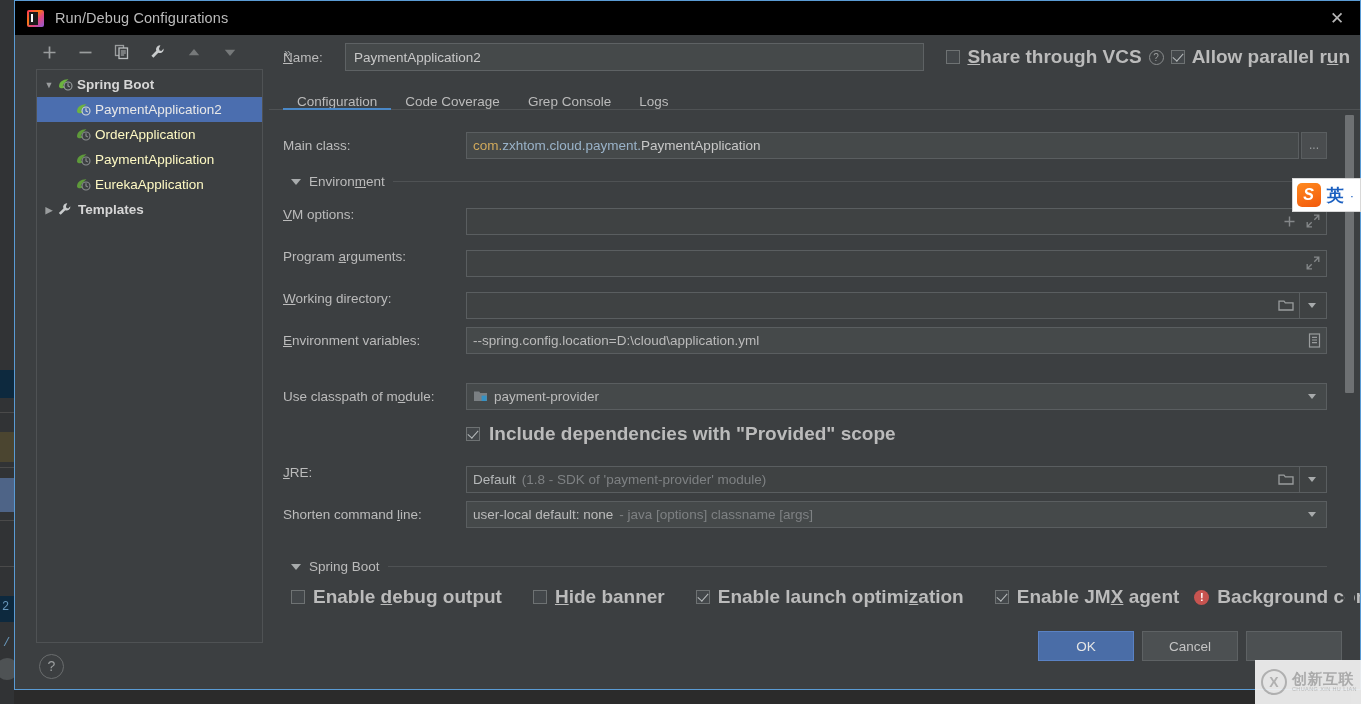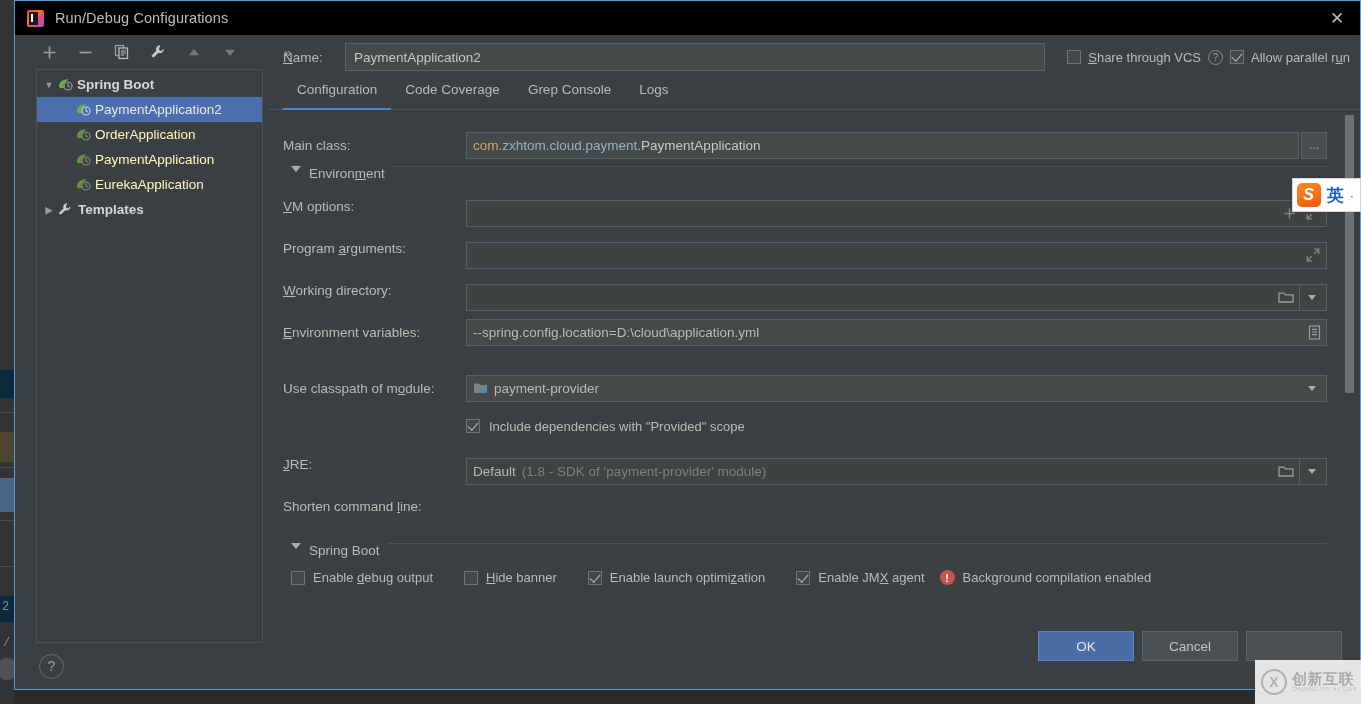--- a/index.html
+++ b/index.html
@@ -144,36 +144,36 @@
     width: 14px; height: 14px; flex: none;
     border: 1px solid #6e7273; background: #43474a;
     position: relative; cursor: pointer;
   }
   .cb.checked::after {
     content: ""; position: absolute; left: 3px; top: 0px;
     width: 5px; height: 9px;
     border: solid #b8bcbd; border-width: 0 1.8px 1.8px 0;
     transform: rotate(42deg);
   }
-  .cb-label { font-size: 13px; color: #bbbbbb; cursor: pointer; }
+  .cb-label { font-size: 19px; color: #bbbbbb; cursor: pointer; font-weight: bold; }
   .u { text-decoration: underline; }
   #help-q {
     width: 15px; height: 15px; border-radius: 50%;
     border: 1px solid #8a8d8e; color: #9a9d9e;
     font-size: 10px; display: flex; align-items: center; justify-content: center;
     cursor: pointer; flex: none;
   }
 
   #tabs {
     flex: none; height: 31px; display: flex; align-items: flex-end;
     padding-left: 14px; gap: 0;
     border-bottom: 1px solid #4f5254;
   }
   .tab {
-    font-size: 13.5px; color: #bbbbbb; padding: 0 14px 12px 14px;
+    font-size: 13.5px; color: #bbbbbb; padding: 0 14px 0 14px;
     cursor: pointer; position: relative;
   }
   .tab.active::after {
     content: ""; position: absolute; left: 0; right: 0; bottom: -1px;
     height: 2px; background: #4a88c7;
   }
 
   #form-scroll { flex: 1; position: relative; overflow: hidden; }
   #form {
     padding: 14px 33px 0 14px;
@@ -200,22 +200,22 @@
   .inline-icon {
     position: absolute; top: 0; height: 100%;
     display: flex; align-items: center; justify-content: center;
     color: #8d9091; cursor: pointer;
   }
   .caret {
     width: 0; height: 0; border-left: 4.5px solid transparent;
     border-right: 4.5px solid transparent; border-top: 5px solid #a8abac;
   }
   .sep-header {
-    display: flex; gap: 8px;
-    margin: 0 0 4px 0; padding-left: 8px;
+    display: flex; align-items: center; gap: 8px;
+    margin: 8px 0 4px 0; padding-left: 8px;
   }
   .sep-header .tri {
     width: 0; height: 0; border-left: 5px solid transparent;
     border-right: 5px solid transparent; border-top: 6px solid #a8abac;
     cursor: pointer;
   }
   .sep-header .txt { font-size: 13.5px; color: #bbbbbb; white-space: nowrap; }
   .sep-header .line { flex: 1; height: 1px; background: #4f5254; }
 
   .cls-a { color: #d0a95c; }
@@ -570,20 +570,27 @@
               </span>
               <span class="inline-icon" style="right:8px; width:12px;">
                 <span class="caret"></span>
               </span>
               <span style="position:absolute;right:26px;top:0;height:100%;width:1px;background:#5a5e60;"></span>
             </div>
           </div>
 
           <div class="row">
             <div class="row-label">Shorten command <span class="u">l</span>ine:</div>
+            <div class="field">
+              <span>user-local default: none</span>
+              <span class="muted" style="margin-left:6px;">- java [options] classname [args]</span>
+              <span class="inline-icon" style="right:8px; width:12px;">
+                <span class="caret"></span>
+              </span>
+            </div>
           </div>
 
           <div style="height:16px;"></div>
 
           <div class="sep-header">
             <span class="tri"></span>
             <span class="txt">Sprin<span class="u">g</span> Boot</span>
             <span class="line"></span>
           </div>
 

